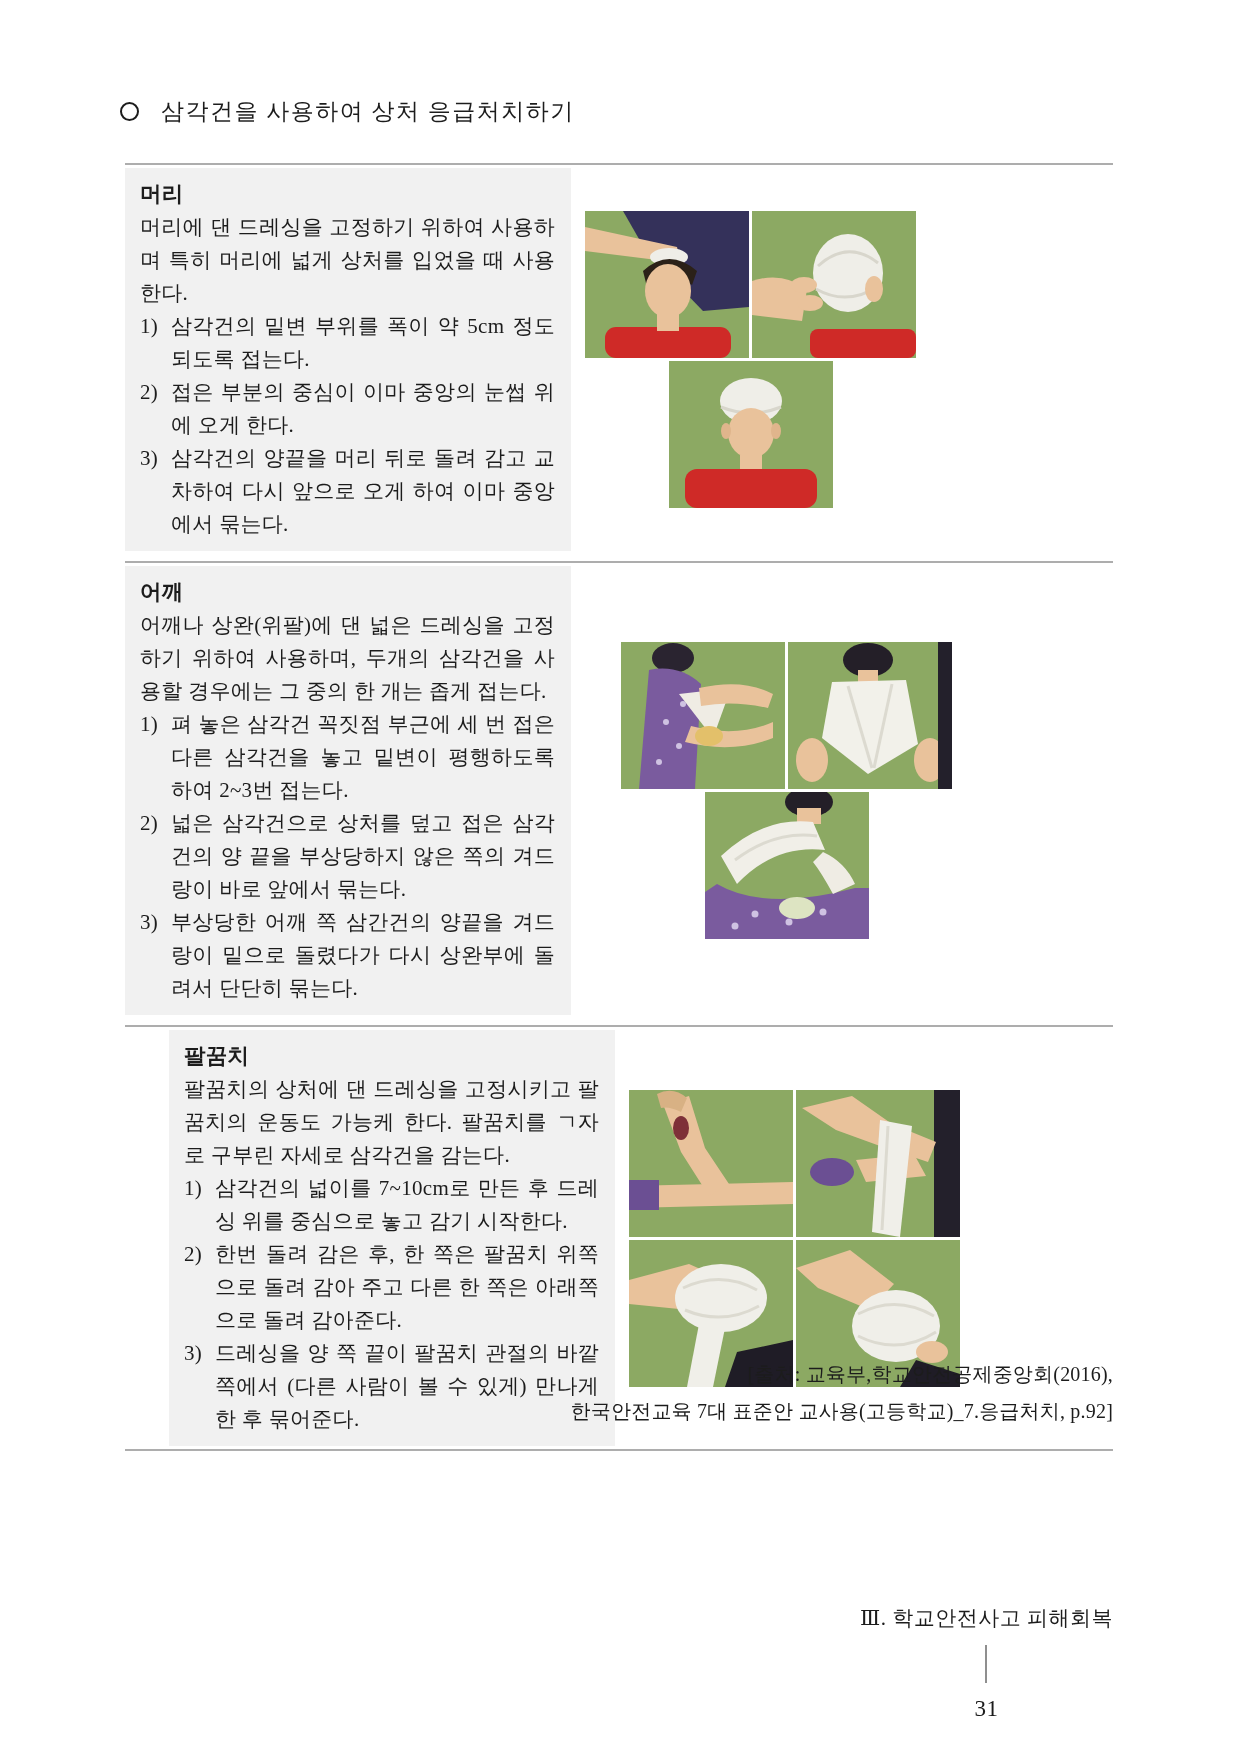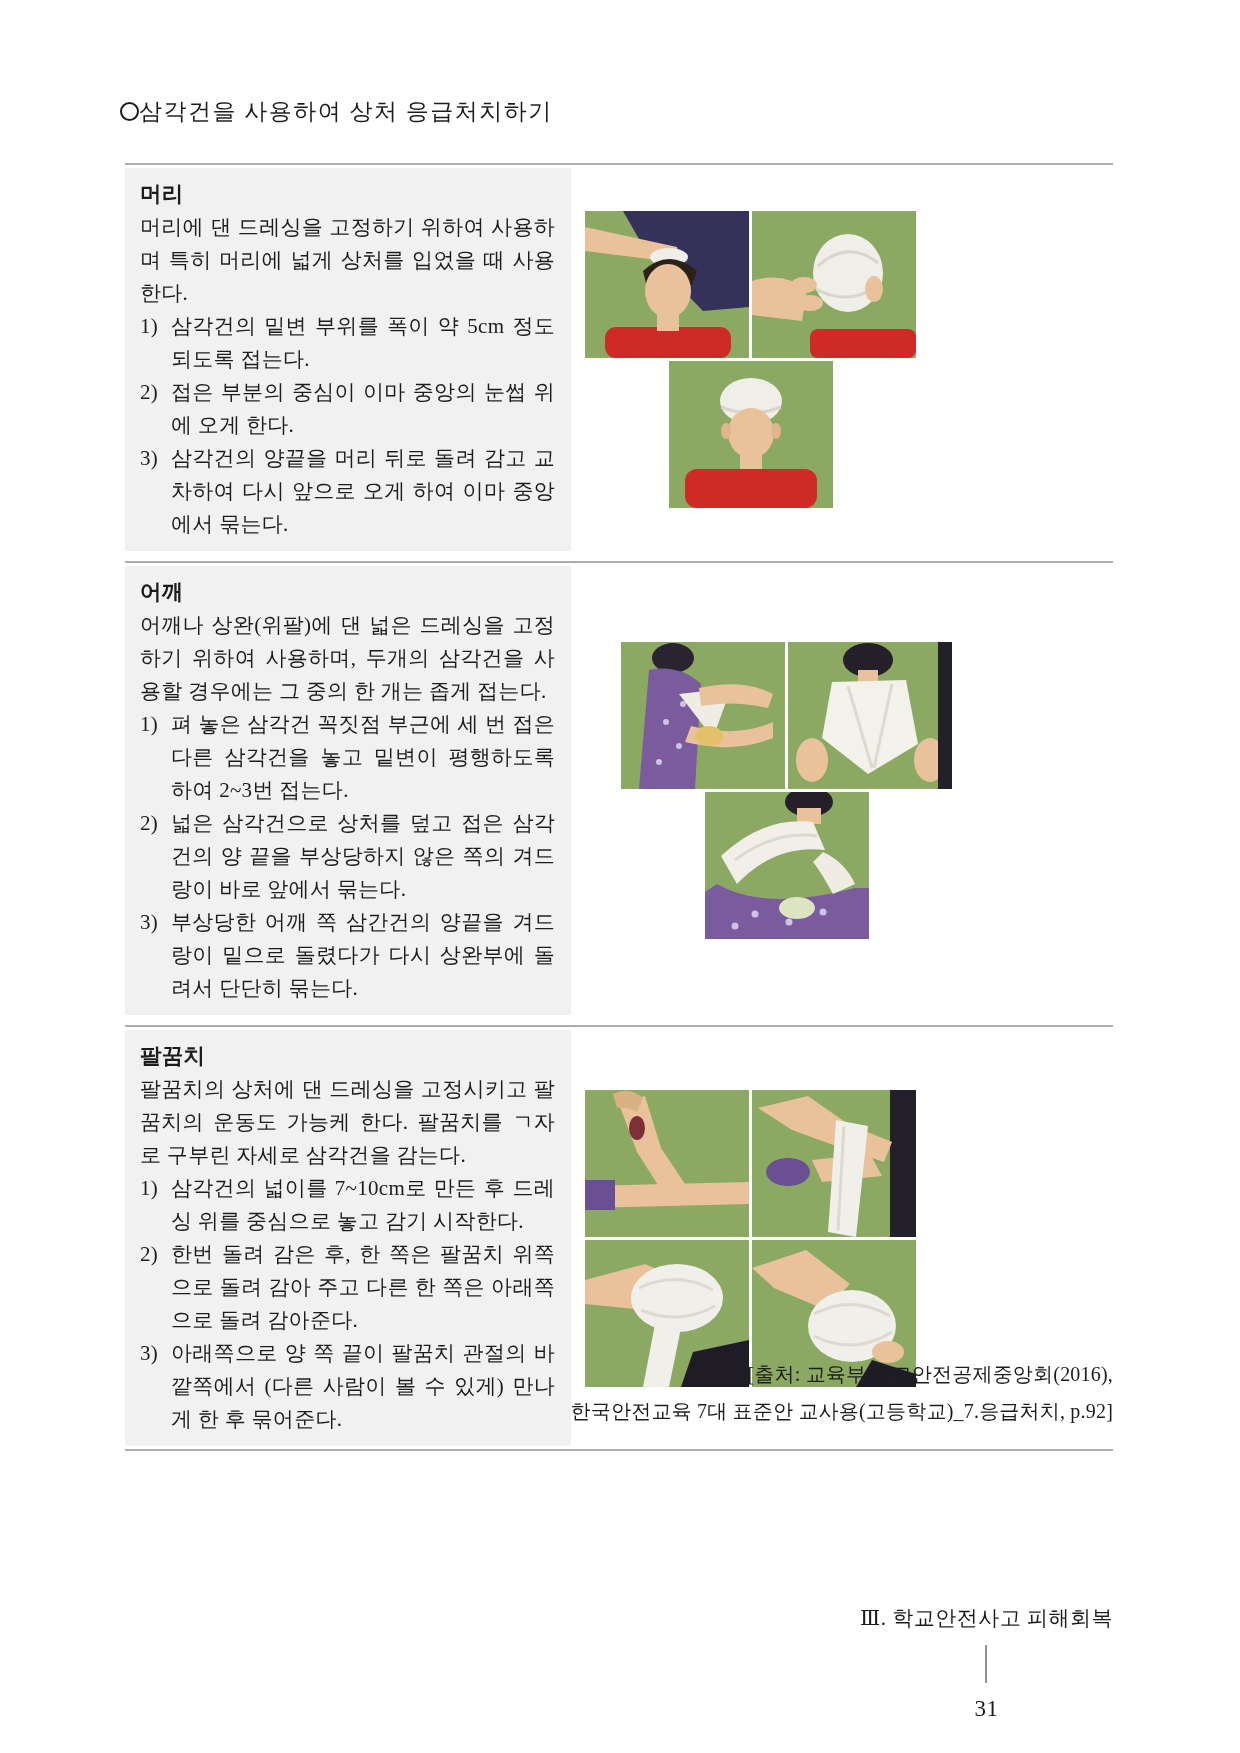--- a/index.html
+++ b/index.html
@@ -9,21 +9,21 @@
     margin:0 auto;
     background:#ffffff;
     font-family:"Liberation Serif","DejaVu Serif",serif;
     color:#1c1c1c;
     overflow:hidden;
   }
   
   .doc-title {
     position:absolute; left:120px; top:96px;
     font-size:23px; letter-spacing:1.5px;
-    display:flex; align-items:center; gap:0;
+    display:flex; align-items:center; gap:22px;
     white-space:nowrap;
   }
   .circle-bullet {
     display:inline-block; width:15px; height:15px;
     border:2.2px solid #1c1c1c; border-radius:50%;
     flex:none;
   }
   
   .sections { position:absolute; left:125px; top:163px; width:988px; }
   .section { border-top:2px solid #adadad; margin-bottom:10px; }
@@ -45,21 +45,21 @@
     flex:1; display:flex; flex-direction:column;
     justify-content:center; align-items:flex-start;
     padding-left:14px; box-sizing:border-box;
   }
   .photo-col { display:flex; flex-direction:column; align-items:center; gap:3px; }
   .photo-row { display:flex; gap:3px; }
   .photo { width:164px; height:147px; flex:none; }
   .photo svg { display:block; width:164px; height:147px; }
   .s1 .section-inner { min-height:312px; }
   .s2 .section-inner { min-height:447px;gap:36px; }
-  .s3 .section-inner { min-height:404px; }
+  .s3 .section-inner { min-height:404px;margin-left:44px; }
   
   .source {
     position:absolute; left:125px; top:1356px; width:988px;
     text-align:right; font-size:20px; line-height:37px; letter-spacing:0.2px;
   }
   .source div { white-space:nowrap; }
   
   .footer {
     position:absolute; top:1604px; right:127px;
     display:flex; align-items:center; gap:13px;
@@ -223,21 +223,21 @@
           <div class="step">
             <span class="step-num">1)</span>
             <span class="step-text">삼각건의 넓이를 7~10cm로 만든 후 드레싱 위를 중심으로 놓고 감기 시작한다.</span>
           </div>
           <div class="step">
             <span class="step-num">2)</span>
             <span class="step-text">한번 돌려 감은 후, 한 쪽은 팔꿈치 위쪽으로 돌려 감아 주고 다른 한 쪽은 아래쪽으로 돌려 감아준다.</span>
           </div>
           <div class="step">
             <span class="step-num">3)</span>
-            <span class="step-text">아래쪽으로 양 쪽 끝이 팔꿈치 관절의 바깥쪽에서 (다른 사람이 볼 수 있게) 만나게 한 후 묶어준다.</span>
+            <span class="step-text">드레싱을 양 쪽 끝이 팔꿈치 관절의 바깥쪽에서 (다른 사람이 볼 수 있게) 만나게 한 후 묶어준다.</span>
           </div>
         </div>
         <div class="photo-panel">
           <div class="photo-col">
             <div class="photo-row">
               <div class="photo">
                 <svg viewBox="0 0 164 147">
                   <rect width="164" height="147" fill="#8ca963"></rect>
                   <path d="M0,96 L164,92 L164,114 L0,118 Z" fill="#e9c29b"></path>
                   <rect x="0" y="90" width="30" height="30" fill="#6b4f93"></rect>

